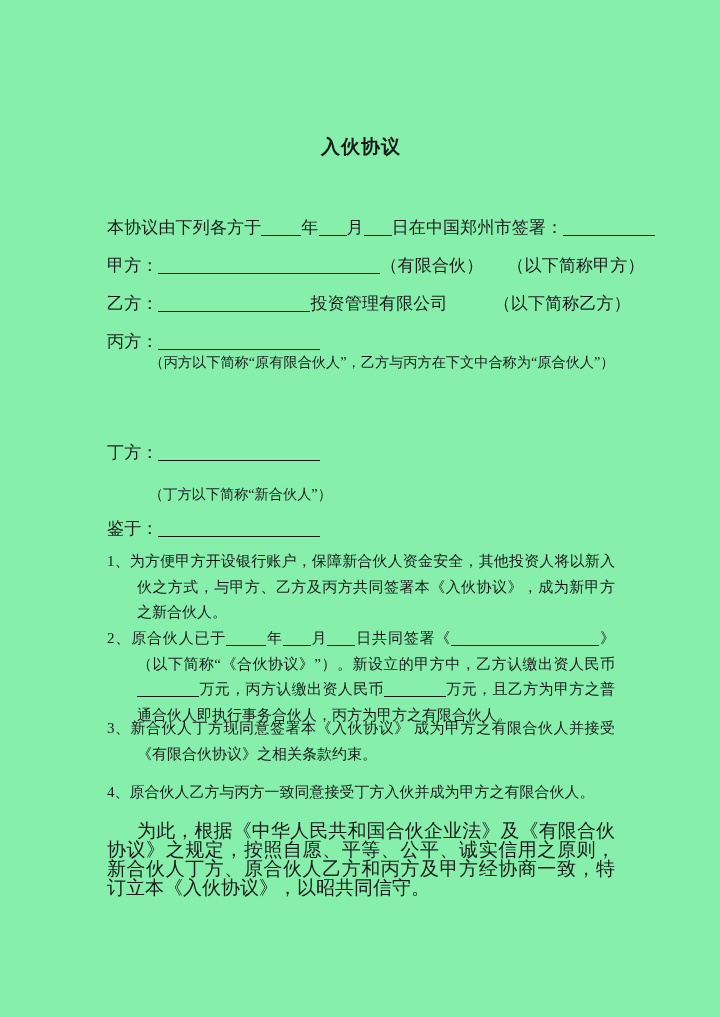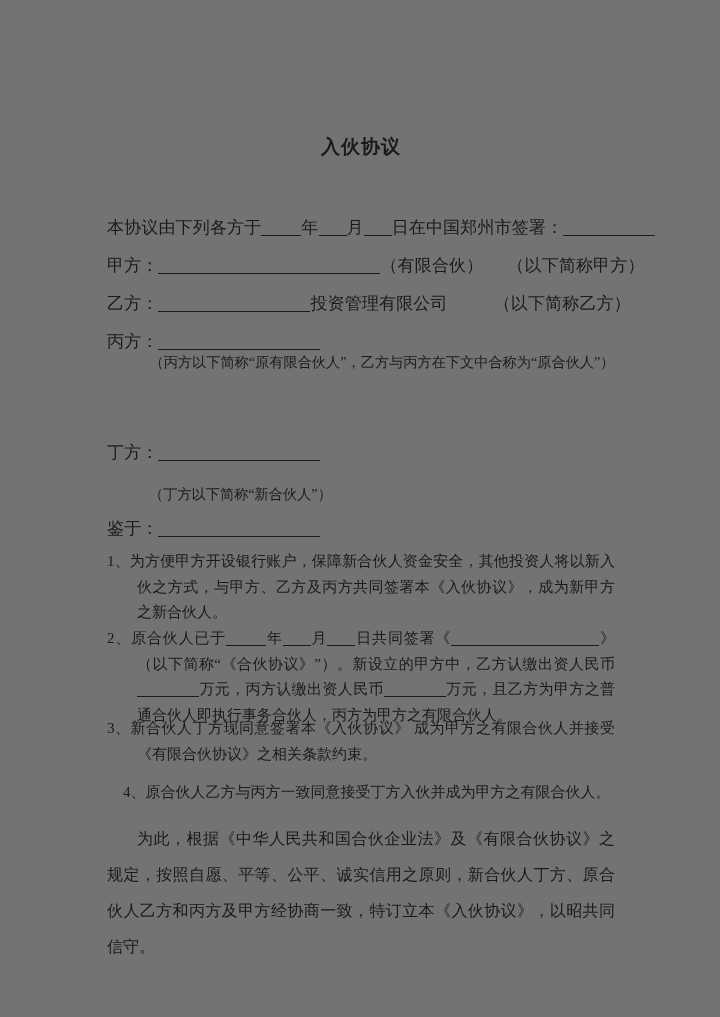--- a/index.html
+++ b/index.html
@@ -8,21 +8,21 @@
     background: #ffffff;
   }
   body {
     font-family: "Liberation Serif", "DejaVu Serif", serif;
     color: #1a1a1a;
   }
   #page {
     position: relative;
     width: 720px;
     height: 1017px;
-    background: #737373;
+    background: #86efac;
     overflow: hidden;
     box-sizing: border-box;
   }
   #content {
     position: absolute;
     left: 107px;
     top: 0;
     width: 508px;
   }
 
@@ -81,22 +81,22 @@
     padding-left: 30px;
     box-sizing: border-box;
     text-indent: -30px;
   }
   .clause .marker { }
 
   .tail {
     position: absolute;
     left: 0;
     width: 508px;
-    font-size: 16px;
-    line-height: 36px;
+    font-size: 19px;
+    line-height: 19px;
     text-align: justify;
     text-justify: inter-ideograph;
     text-indent: 30px;
   }
 
   .indent-note {
     position: absolute;
     left: 0;
     width: 508px;
     font-size: 14.2px;
@@ -149,18 +149,18 @@
         <span>鉴于：</span><span class="ul ul-party"></span>
       </span>
     </div>
 
     <div class="clause" style="top:549px;"><span class="marker">1、</span><span>为方便甲方开设银行账户，保障新合伙人资金安全，其他投资人将以新入伙之方式，与甲方、乙方及丙方共同签署本《入伙协议》，成为新甲方之新合伙人。</span></div>
 
     <div class="clause" style="top:626px;"><span class="marker">2、</span><span>原合伙人已于</span><span class="ul ul-4"></span><span>年</span><span class="ul ul-3"></span><span>月</span><span class="ul ul-3"></span><span>日共同签署《</span><span class="ul ul-book"></span><span>》（以下简称“《合伙协议》”）。新设立的甲方中，乙方认缴出资人民币</span><span class="ul ul-money"></span><span>万元，丙方认缴出资人民币</span><span class="ul ul-money"></span><span>万元，且乙方为甲方之普通合伙人即执行事务合伙人，丙方为甲方之有限合伙人。</span></div>
 
     <div class="clause" style="top:716px;"><span class="marker">3、</span><span>新合伙人丁方现同意签署本《入伙协议》 成为甲方之有限合伙人并接受《有限合伙协议》之相关条款约束。</span></div>
 
-    <div class="clause" style="top:780px;margin-left:16px;"><span class="marker">4、</span><span>原合伙人乙方与丙方一致同意接受丁方入伙并成为甲方之有限合伙人。</span></div>
+    <div class="clause" style="top:780px;"><span class="marker">4、</span><span>原合伙人乙方与丙方一致同意接受丁方入伙并成为甲方之有限合伙人。</span></div>
 
     <div class="tail" style="top:821px;">为此，根据《中华人民共和国合伙企业法》及《有限合伙协议》之规定，按照自愿、平等、公平、诚实信用之原则，新合伙人丁方、原合伙人乙方和丙方及甲方经协商一致，特订立本《入伙协议》，以昭共同信守。</div>
 
   </div>
 </div>
 
 </body></html>

